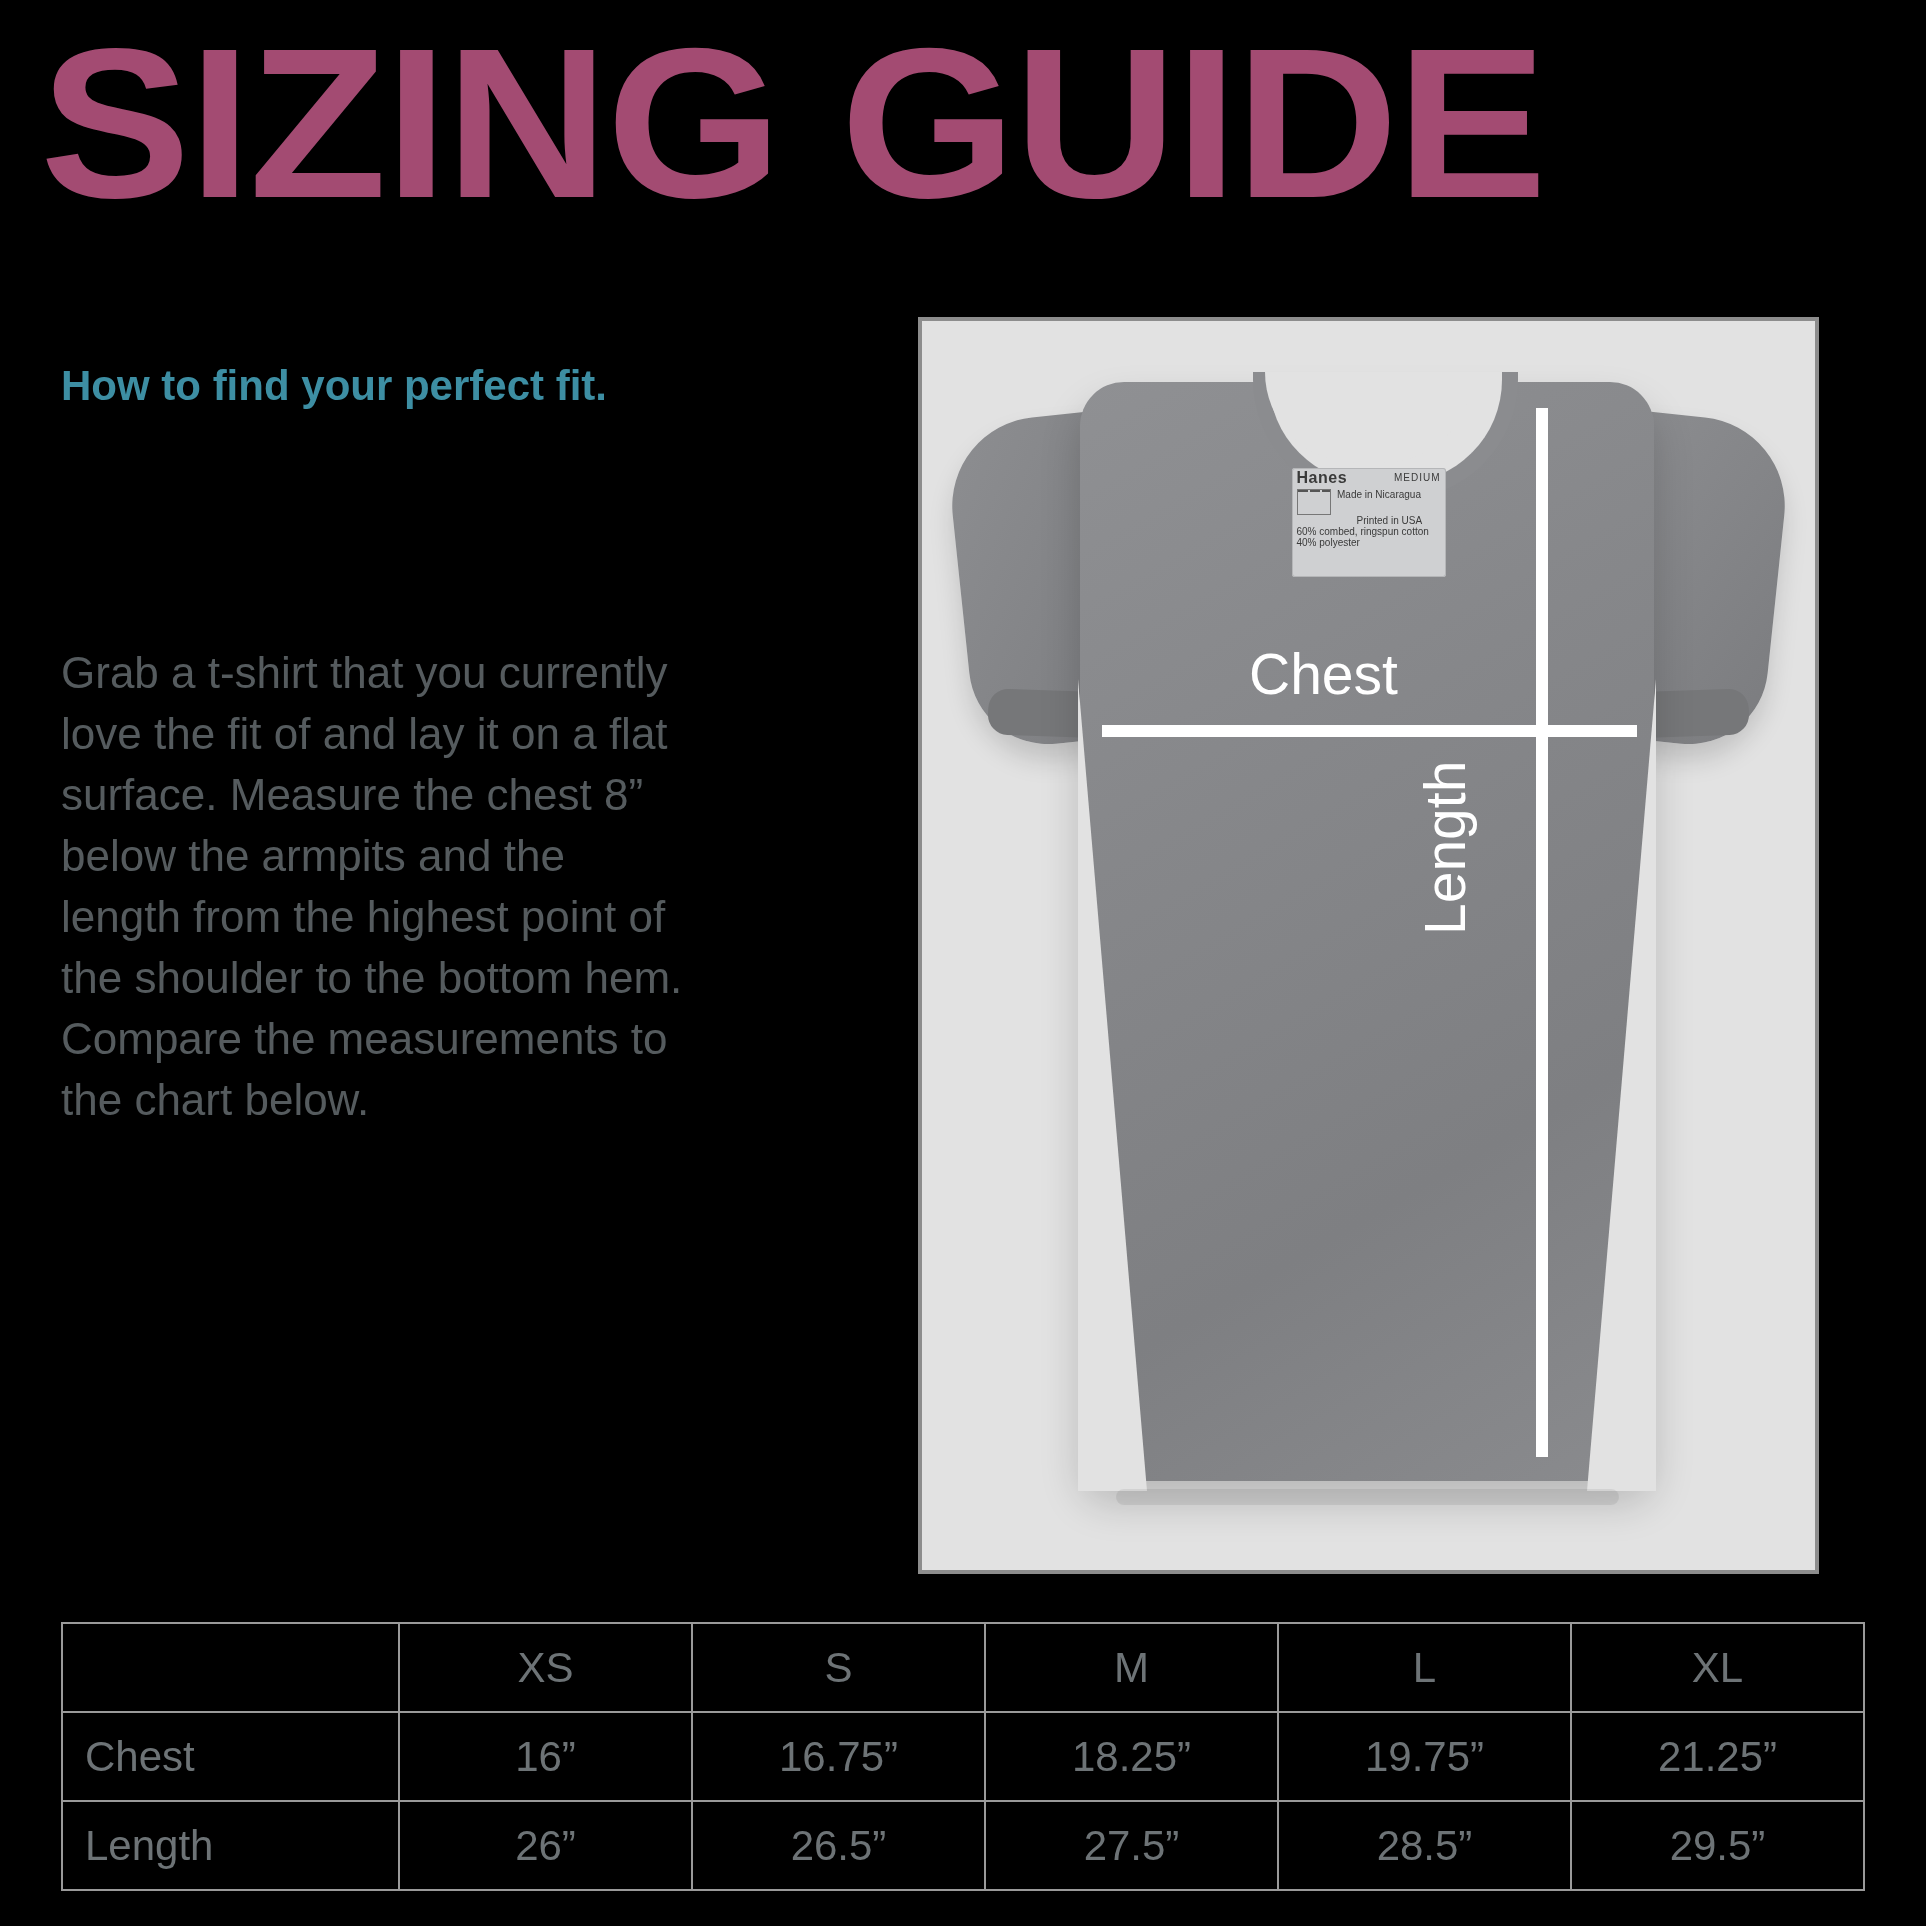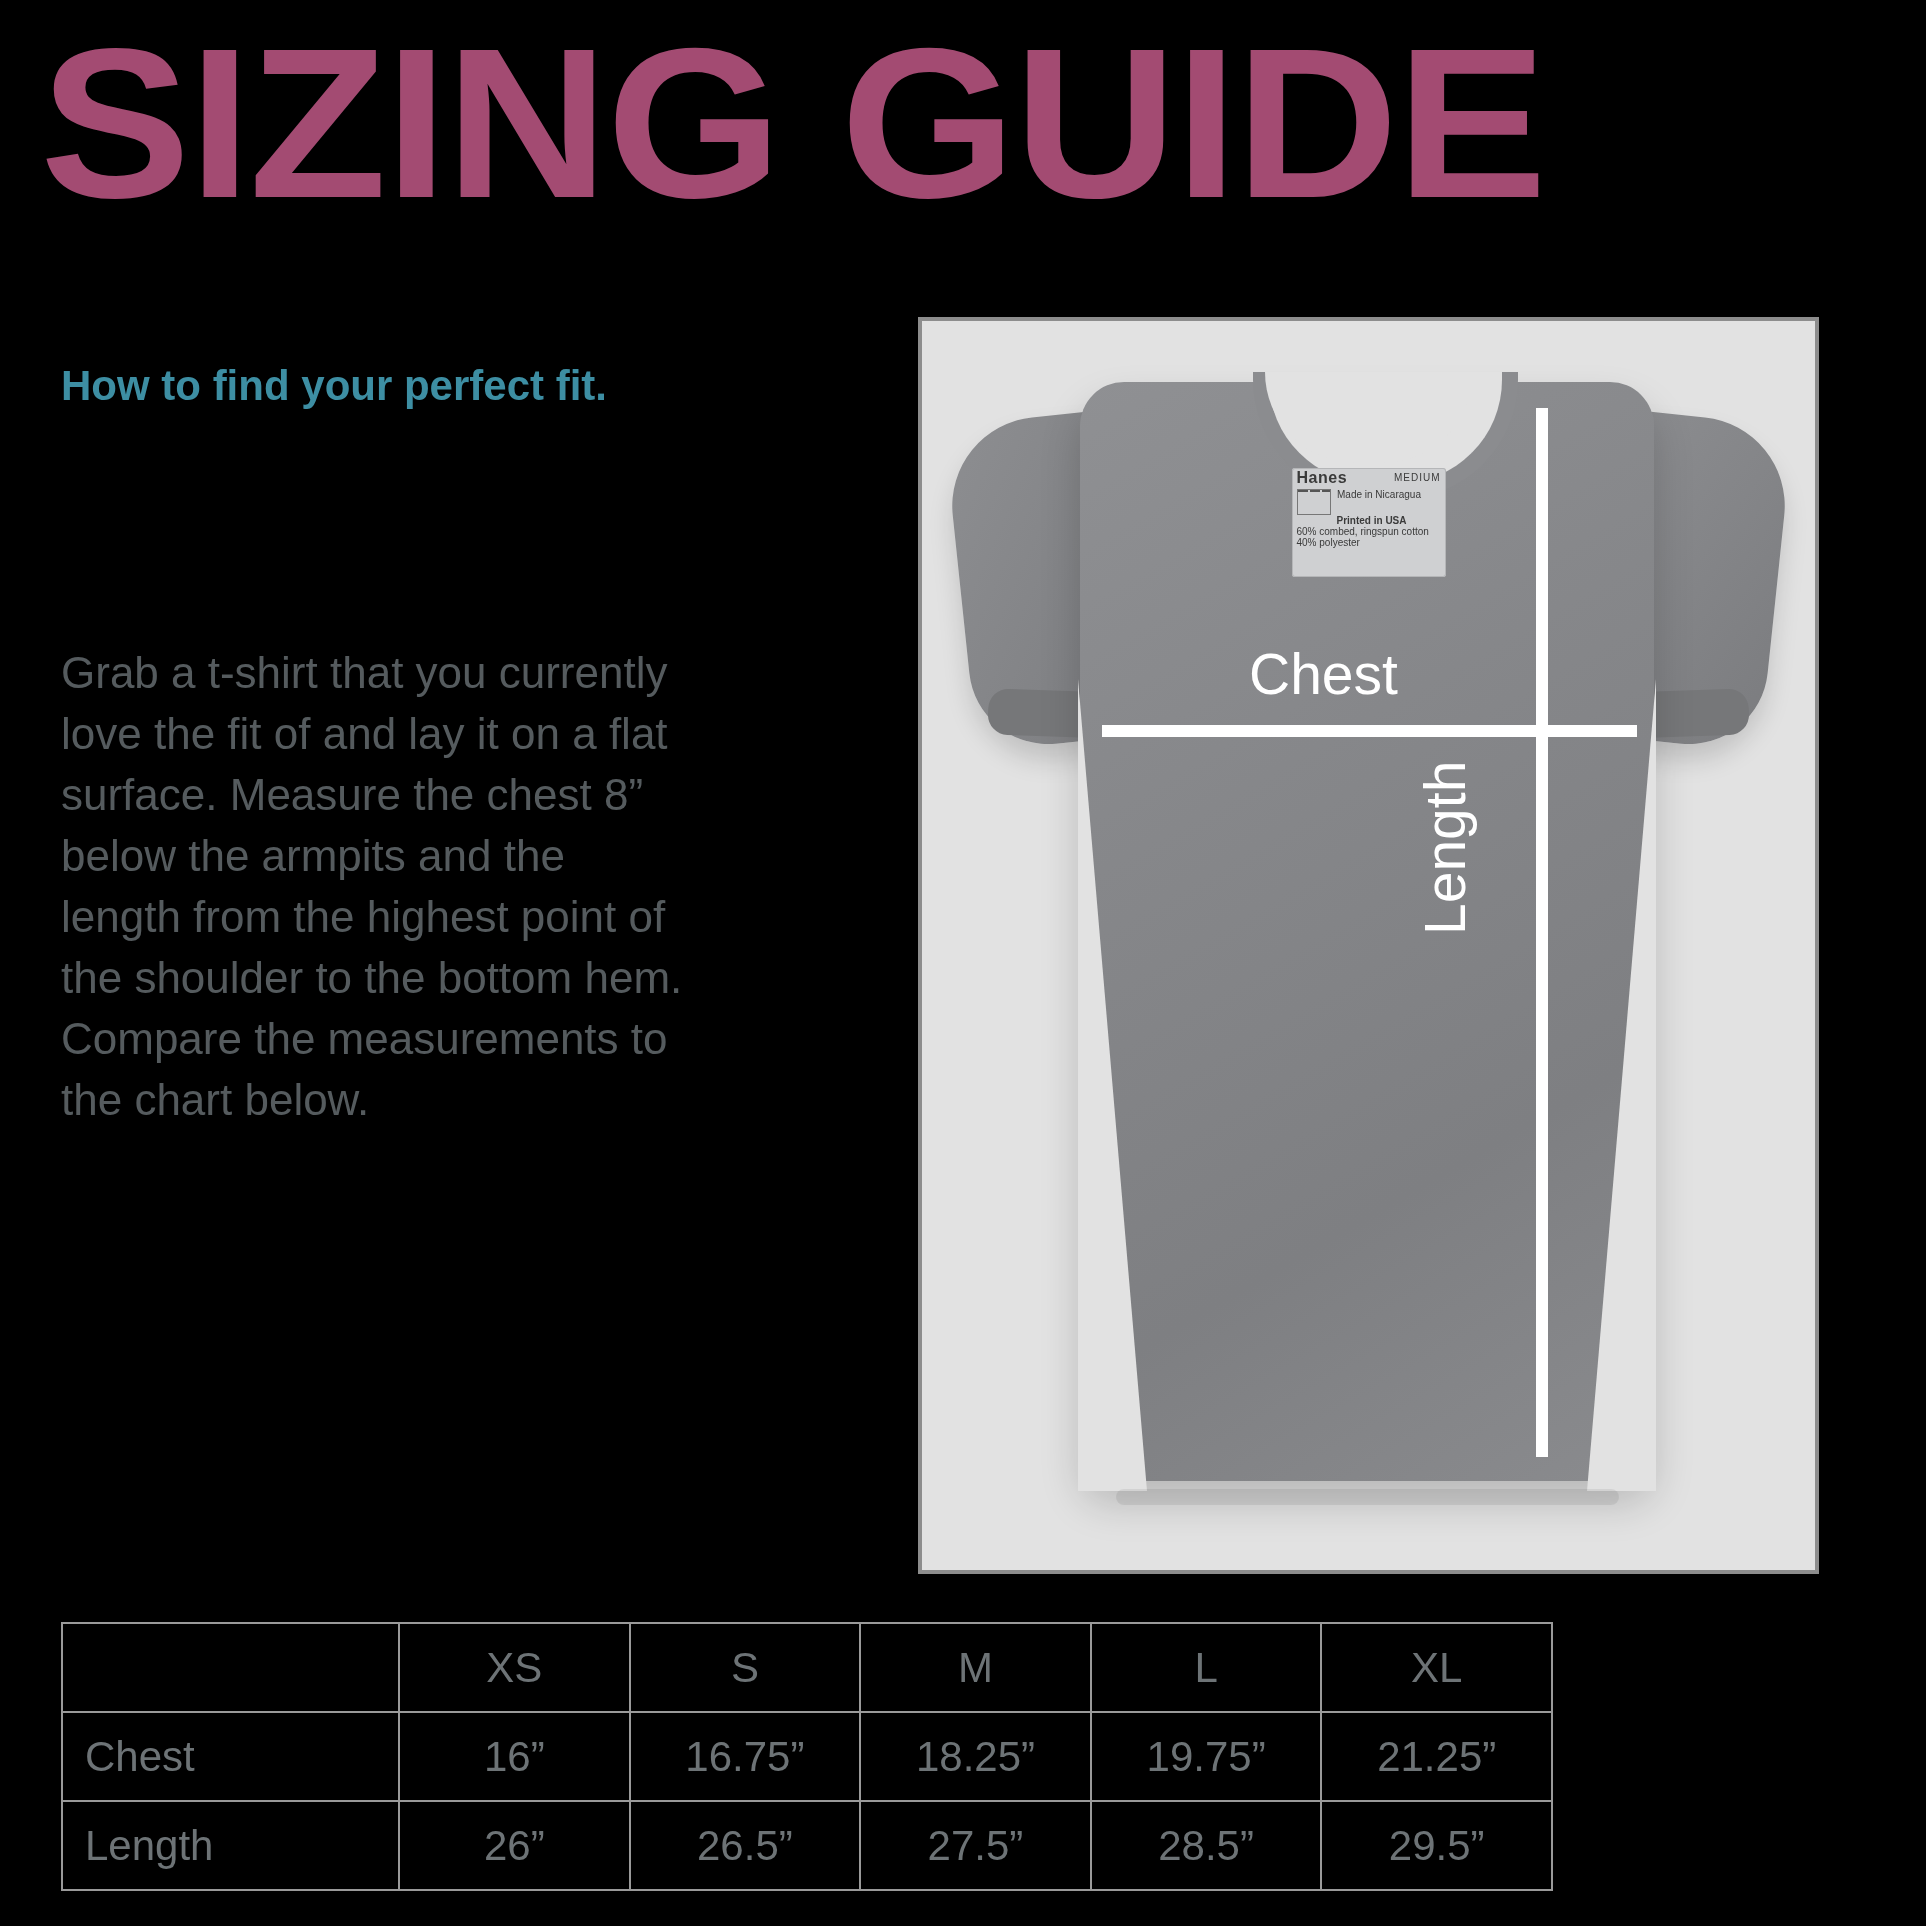--- a/index.html
+++ b/index.html
@@ -248,21 +248,21 @@
     font-weight: normal;
     transform: rotate(-90deg);
     transform-origin: left top;
   }
 
   
   .size-table {
     position: absolute;
     left: 61px;
     top: 1622px;
-    width: 1492px;
+    width: 1804px;
     border-collapse: collapse;
     table-layout: fixed;
   }
   .size-table td, .size-table th {
     border: 2px solid #9a9a9a;
     height: 87px;
     color: #6d7376;
     font-size: 42px;
     font-weight: normal;
     text-align: center;
@@ -300,21 +300,21 @@
       <div class="collar-inner"></div>
 
       <div class="tag">
         <div>
           <span class="tag-size">MEDIUM</span>
           <span class="tag-brand">Hanes</span>
         </div>
         <div style="margin-top:3px;">
           <span class="tag-icons"></span>
           <span class="tag-line">Made in Nicaragua</span>
-          <div class="tag-line" style="margin-left:40px;font-weight:bold;">Printed in USA</div>
+          <div class="tag-line" style="margin-left:60px;">Printed in USA</div>
         </div>
         <div class="tag-line">60% combed, ringspun cotton</div>
         <div class="tag-line">40% polyester</div>
       </div>
 
       <div class="hem"></div>
 
       <div class="m-line-v"></div>
       <div class="m-line-h"></div>
       <div class="label-chest">Chest</div>

